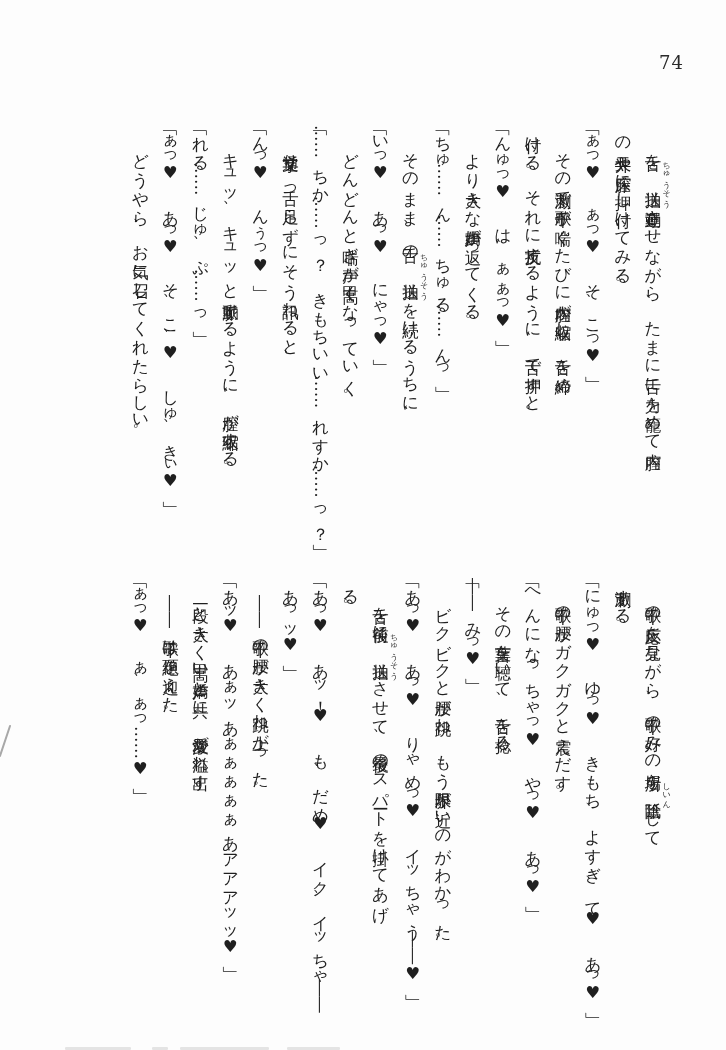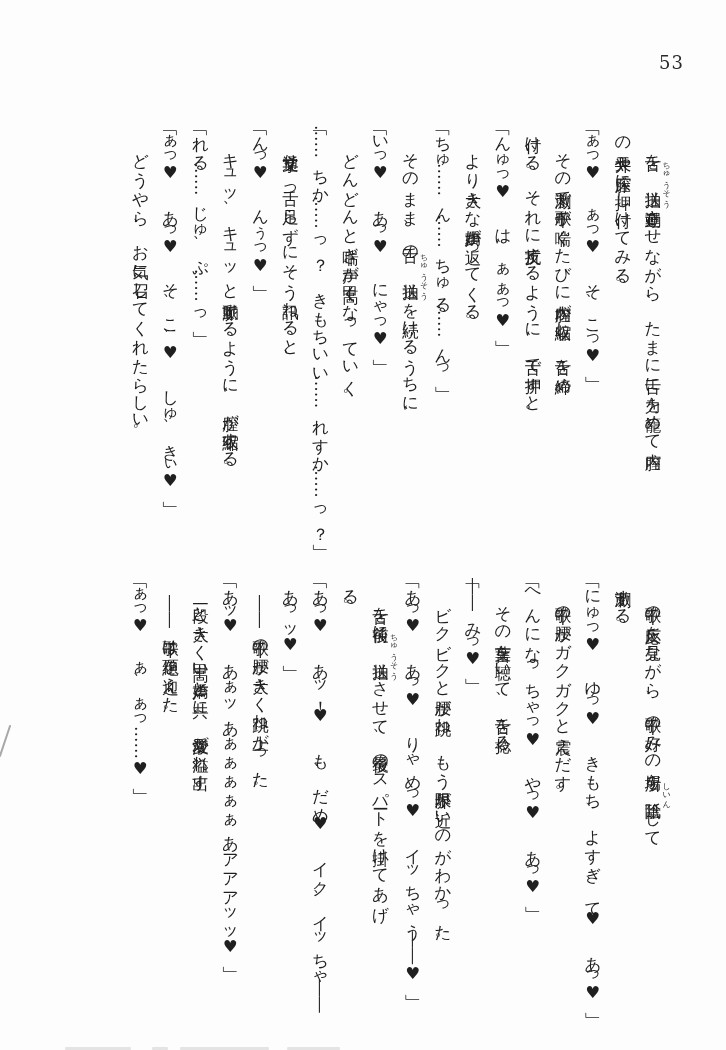--- a/index.html
+++ b/index.html
@@ -86,21 +86,21 @@
   .edge-seg.s1 { left: 65px;  width: 66px; }
   .edge-seg.s2 { left: 152px; width: 16px; }
   .edge-seg.s3 { left: 180px; width: 89px; }
   .edge-seg.s4 { left: 287px; width: 53px; }
 </style>
 </head>
 <body>
 
 <div class="page">
 
-  <div class="page-number">53</div>
+  <div class="page-number">74</div>
 
   <div class="tier tier-top">
       <p class="line indent"><span>舌を</span><ruby><span>抽送</span><rt>ちゅうそう</rt></ruby><span>運動させながら、たまに舌に力を籠めて膣内</span></p>
       <p class="line"><span>の天井や膣床に押し付けてみる。</span></p>
       <p class="line"><span>「ぁっ♥　ぁっ♥　そ、こっ♥」</span></p>
       <p class="line indent"><span>その刺激で千歌が喘ぐたびに膣内が収縮し、舌を締め</span></p>
       <p class="line"><span>付ける。それに反抗するように、舌で押すと。</span></p>
       <p class="line"><span>「んゅっ♥　は、ぁぁっ♥」</span></p>
       <p class="line indent"><span>より大きな嬌声が返ってくる。</span></p>
       <p class="line"><span>「ちゅ……ん……ちゅる……んっ」</span></p>

